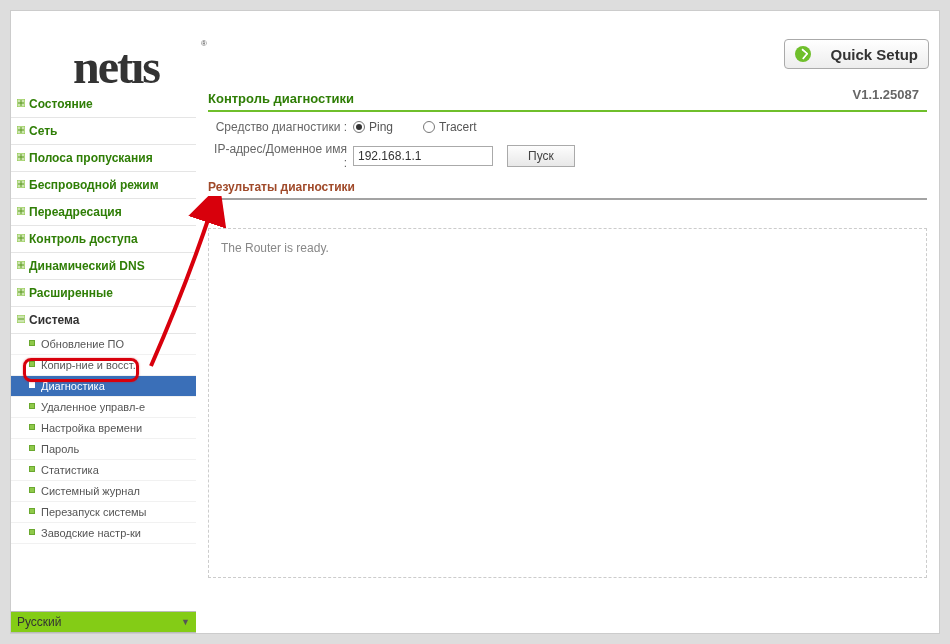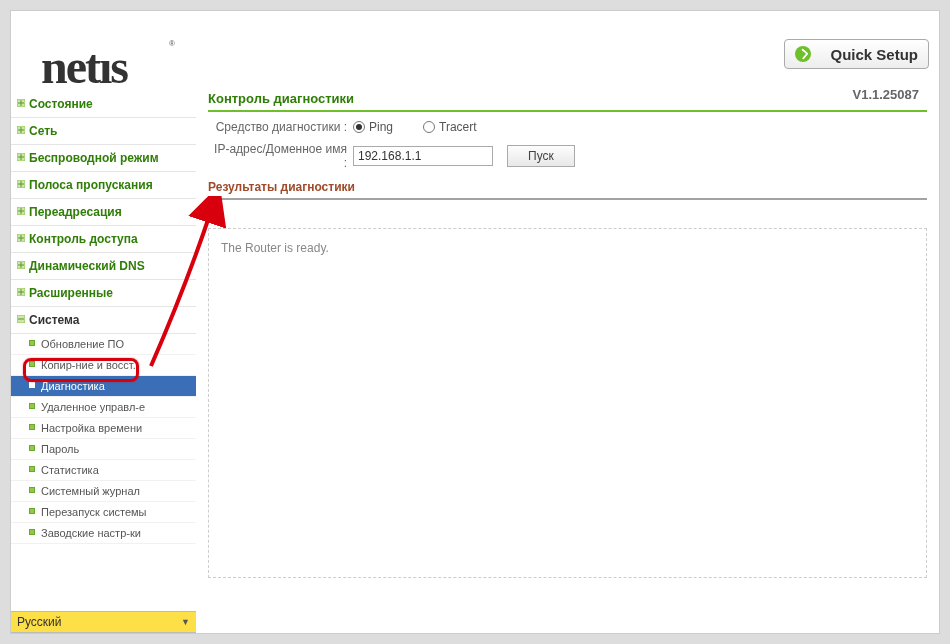--- a/index.html
+++ b/index.html
@@ -1,21 +1,21 @@
 <!DOCTYPE html>
 <html><head>
 <meta charset="utf-8">
 <style>
 * { box-sizing: border-box; margin: 0; padding: 0; }
 html, body { width: 950px; height: 644px; overflow: hidden; font-family: Arial, sans-serif; font-size: 12px; background: #ddd; }
 
 .outer-frame { width: 950px; height: 644px; background: #ddd; padding: 10px; position: relative; }
 .inner-frame { width: 930px; height: 624px; background: #fff; border: 1px solid #ccc; position: relative; }
 
-.header { position: relative; height: 80px; }
+.header { position: relative; height: 80px; margin-left: 32px; }
 .logo { position: absolute; top: 28px; left: 30px; font-family: 'Times New Roman', serif; font-size: 48px; font-weight: bold; color: #333; letter-spacing: -2px; user-select: none; }
 .logo-r { position: absolute; top: 28px; left: 158px; font-size: 8px; color: #555; }
 .quick-setup { position: absolute; top: 28px; right: 10px; height: 30px; padding: 0 10px; border: 1px solid #aaa; border-radius: 4px; background: linear-gradient(#fff, #ededed); cursor: pointer; display: flex; align-items: center; gap: 19px; font-size: 15px; font-weight: bold; color: #333; }
 .qs-icon { width: 16px; height: 16px; border-radius: 50%; background: #6fbf2b; position: relative; }
 .qs-icon::after { content: ""; position: absolute; left: 4px; top: 4px; width: 6px; height: 6px; border: 2px solid #fff; border-top: none; border-right: none; transform: rotate(-140deg); border-radius: 0 0 0 2px; }
 
 .version { position: absolute; top: 76px; right: 20px; font-size: 13px; color: #666; font-weight: bold; }
 
 .body { display: flex; position: absolute; top: 80px; left: 0; right: 0; bottom: 0; }
 
@@ -26,21 +26,21 @@
 .nav-item .bullet { position: absolute; left: 6px; top: 8px; width: 8px; height: 8px; }
 .bullet svg { width: 8px; height: 8px; display: block; }
 
 .sub-item { padding: 4px 8px 4px 30px; color: #555; font-size: 11px; cursor: pointer; position: relative; border-bottom: 1px solid #f1f1f1; }
 .sub-item.active { background: #3a6fb8; color: #fff; }
 .sub-item .sbullet { position: absolute; left: 18px; top: 6px; width: 6px; height: 6px; background: #8fc94a; border: 1px solid #6aa82f; }
 .sub-item.active .sbullet { background: #fff; border: 1px solid #fff; }
 
 .highlight-ring { position: absolute; border: 3px solid #d8000c; border-radius: 8px; pointer-events: none; z-index: 40; box-shadow: 0 0 2px rgba(216,0,12,.5); }
 
-.lang { border: 1px solid #bbb; background: #fde047; height: 22px; padding: 3px 6px; font-size: 12px; cursor: pointer; display: flex; justify-content: space-between; align-items: center; color: #333; border-left: none; border-right: none; }
+.lang { border: 1px solid #bbb; background: #84cc16; height: 22px; padding: 3px 6px; font-size: 12px; cursor: pointer; display: flex; justify-content: space-between; align-items: center; color: #333; border-left: none; border-right: none; }
 .lang .arrow { font-size: 9px; color: #555; }
 
 .content { flex: 1; padding: 0 12px 12px 12px; }
 .section-title { color: #2f7e06; font-weight: bold; font-size: 13px; border-bottom: 2px solid #6fbf2b; padding-bottom: 4px; margin-bottom: 2px; }
 .form-row { display: flex; align-items: center; min-height: 26px; padding: 2px 0; }
 .form-row .label { width: 145px; text-align: right; color: #666; font-size: 12px; padding-right: 6px; }
 .radio-group { display: flex; align-items: center; gap: 30px; }
 .radio-item { display: flex; align-items: center; gap: 4px; color: #555; font-size: 12px; }
 .radio { width: 12px; height: 12px; border: 1px solid #777; border-radius: 50%; position: relative; background: #fff; }
 .radio.checked::after { content: ""; position: absolute; inset: 2px; background: #333; border-radius: 50%; }
@@ -85,27 +85,27 @@
                 <svg viewBox="0 0 8 8">
                   <rect width="8" height="8" fill="#cde5b0" stroke="#8fc94a"></rect>
                   <path d="M4 1v6M1 4h6" stroke="#5a9a1f"></path>
                 </svg>
               </span><span>Сеть</span></div>
           <div class="nav-item"><span class="bullet">
                 <svg viewBox="0 0 8 8">
                   <rect width="8" height="8" fill="#cde5b0" stroke="#8fc94a"></rect>
                   <path d="M4 1v6M1 4h6" stroke="#5a9a1f"></path>
                 </svg>
-              </span><span>Беспроводной режим</span></div>
+              </span><span>Полоса пропускания</span></div>
           <div class="nav-item"><span class="bullet">
                 <svg viewBox="0 0 8 8">
                   <rect width="8" height="8" fill="#cde5b0" stroke="#8fc94a"></rect>
                   <path d="M4 1v6M1 4h6" stroke="#5a9a1f"></path>
                 </svg>
-              </span><span>Полоса пропускания</span></div>
+              </span><span>Беспроводной режим</span></div>
           <div class="nav-item"><span class="bullet">
                 <svg viewBox="0 0 8 8">
                   <rect width="8" height="8" fill="#cde5b0" stroke="#8fc94a"></rect>
                   <path d="M4 1v6M1 4h6" stroke="#5a9a1f"></path>
                 </svg>
               </span><span>Переадресация</span></div>
           <div class="nav-item"><span class="bullet">
                 <svg viewBox="0 0 8 8">
                   <rect width="8" height="8" fill="#cde5b0" stroke="#8fc94a"></rect>
                   <path d="M4 1v6M1 4h6" stroke="#5a9a1f"></path>

